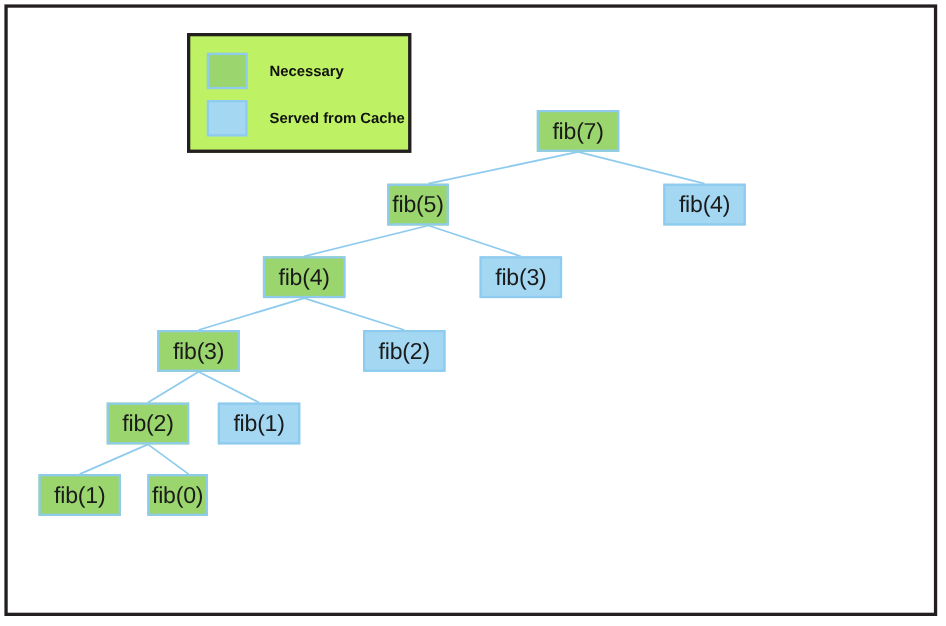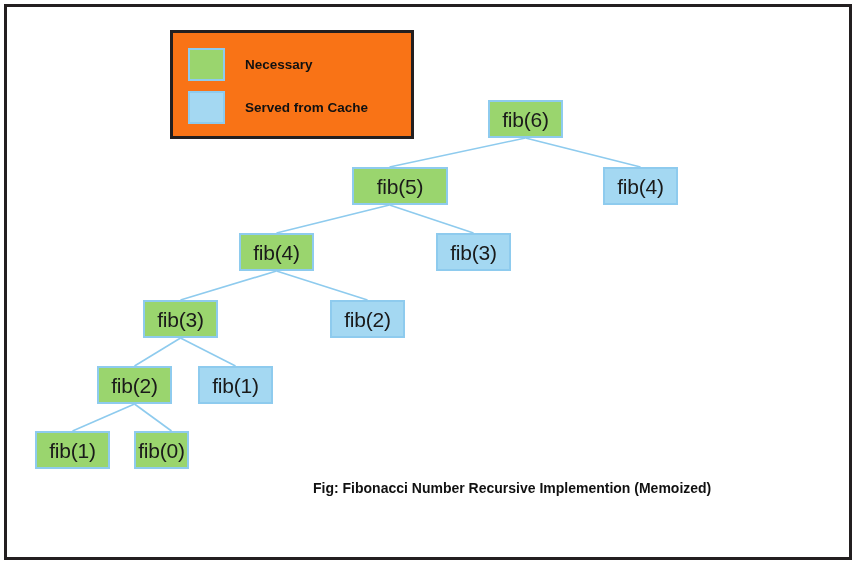--- a/index.html
+++ b/index.html
@@ -49,25 +49,25 @@
     white-space: nowrap;
   }
   .node.necessary { background: #9ad56e; }
   .node.cached    { background: #a4d8f2; }
 
   
   #legend {
     position: absolute;
     left: 170px;
     top: 30px;
-    width: 244px;
+    width: 204px;
     height: 109px;
     border: 3px solid #231f20;
     box-sizing: border-box;
-    background: #f97316;
+    background: #bef264;
   }
   .legend-row {
     position: absolute;
     display: flex;
     align-items: center;
   }
   .legend-swatch {
     width: 37px;
     height: 33px;
     box-sizing: border-box;
@@ -111,23 +111,23 @@
       <line x1="276.5" y1="271" x2="180.5" y2="300" stroke="#8ecbee" stroke-width="1.6"></line>
       <line x1="276.5" y1="271" x2="367.5" y2="300" stroke="#8ecbee" stroke-width="1.6"></line>
       <line x1="180.5" y1="338" x2="134.5" y2="366" stroke="#8ecbee" stroke-width="1.6"></line>
       <line x1="180.5" y1="338" x2="235.5" y2="366" stroke="#8ecbee" stroke-width="1.6"></line>
       <line x1="134.5" y1="404" x2="72.5" y2="431" stroke="#8ecbee" stroke-width="1.6"></line>
       <line x1="134.5" y1="404" x2="171.5" y2="431" stroke="#8ecbee" stroke-width="1.6"></line>
     </svg>
 
   <div id="nodes-layer">
       <div class="node necessary" style="left: 488px; top: 100px; width: 75px; height: 38px;">
-        <span>fib(6)</span>
+        <span>fib(7)</span>
       </div>
-      <div class="node necessary" style="left: 352px; top: 167px; width: 96px; height: 38px;">
+      <div class="node necessary" style="left: 352px; top: 167px; width: 56px; height: 38px;">
         <span>fib(5)</span>
       </div>
       <div class="node cached" style="left: 603px; top: 167px; width: 75px; height: 38px;">
         <span>fib(4)</span>
       </div>
       <div class="node necessary" style="left: 239px; top: 233px; width: 75px; height: 38px;">
         <span>fib(4)</span>
       </div>
       <div class="node cached" style="left: 436px; top: 233px; width: 75px; height: 38px;">
         <span>fib(3)</span>
@@ -156,15 +156,14 @@
     <div class="legend-row" id="legend-row-necessary">
       <span class="legend-swatch necessary"></span>
       <span class="legend-label">Necessary</span>
     </div>
     <div class="legend-row" id="legend-row-cached">
       <span class="legend-swatch cached"></span>
       <span class="legend-label">Served from Cache</span>
     </div>
   </div>
 
-  <div id="caption">Fig: Fibonacci Number Recursive Implemention (Memoized)</div>
 
 </div>
 
 </body></html>

